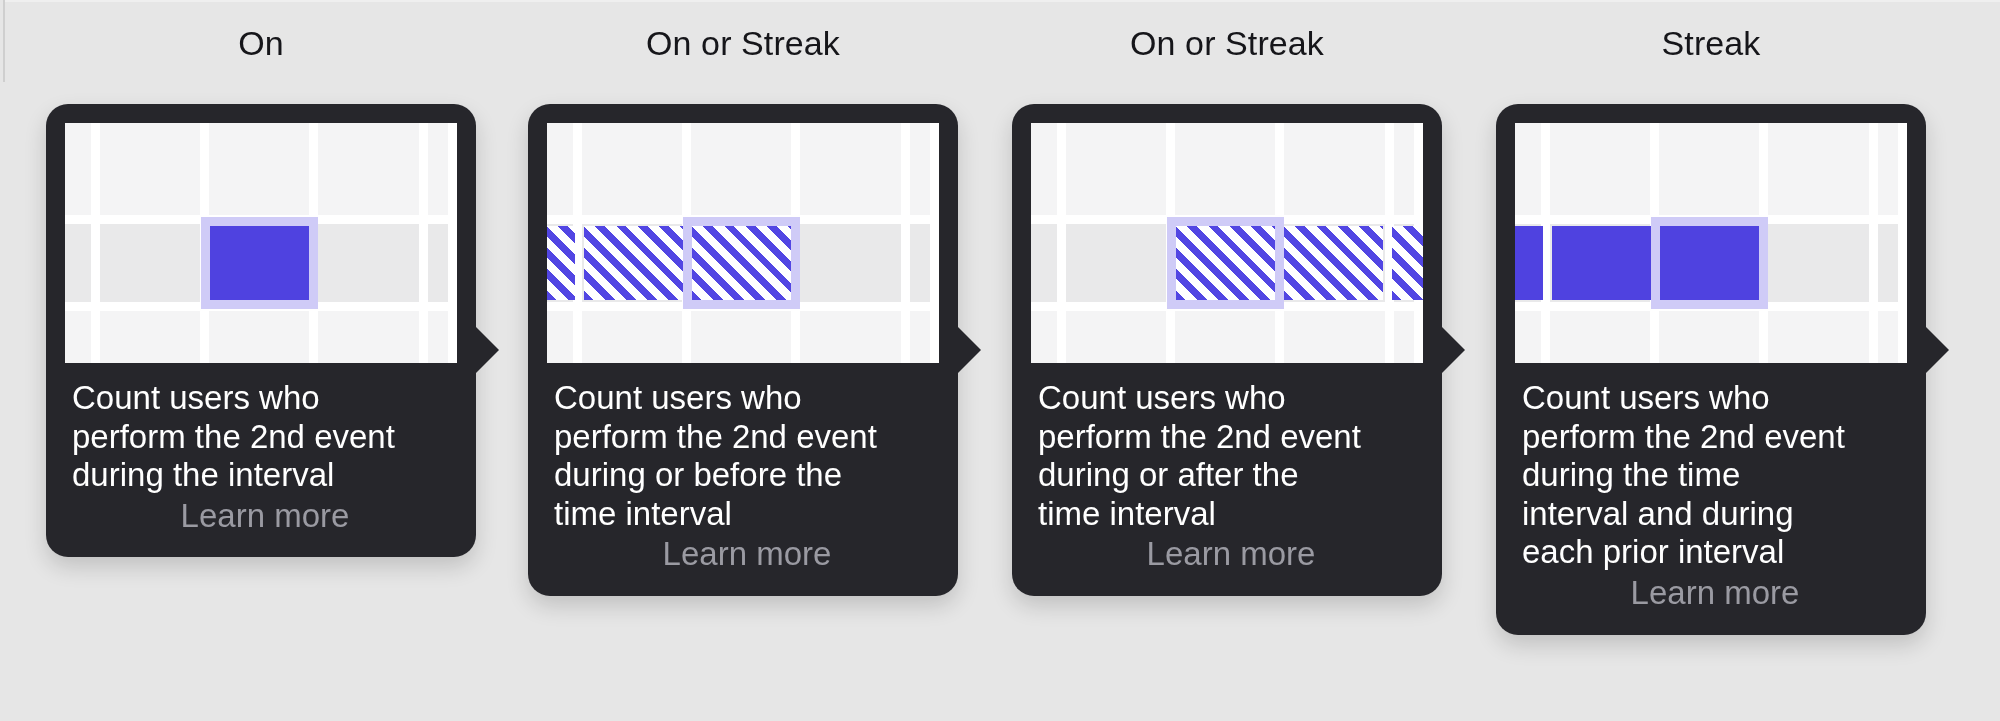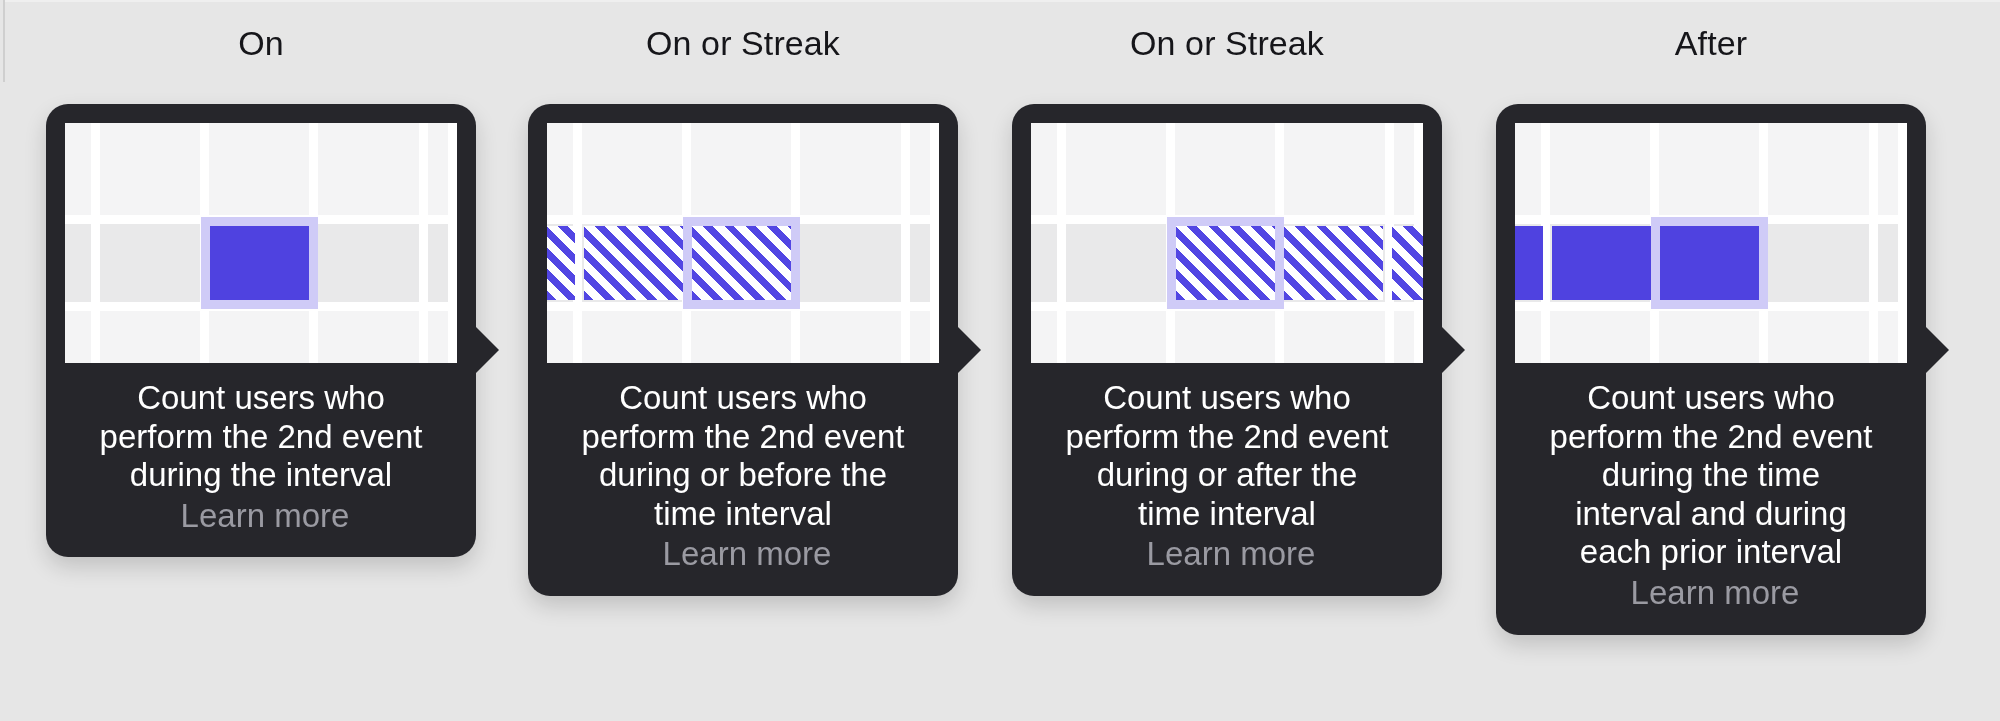--- a/index.html
+++ b/index.html
@@ -71,21 +71,21 @@
       #ffffff 7px, #ffffff 15px);
   }
   .focus{
     position:absolute;
     background:#cfcbf7;
     padding:0;
   }
 
   .desc{
     color:#ffffff;font-size:33px;line-height:1.17;
-    text-align:center;
+    text-align:left;
     padding:16px 26px 0 26px;
     white-space:pre-line;
   }
   .learn{
     color:#9a9aa2;font-size:33px;line-height:1.17;
     text-align:center;
     padding:2px 26px 22px 26px;
     cursor:pointer;
     margin-left:8px;
   }
@@ -230,21 +230,21 @@
 
       <div class="desc">Count users who
 perform the 2nd event
 during or after the
 time interval</div>
       <div class="learn">Learn more</div>
     </div>
   </div>
 
   <div class="col" style="left:1496px;width:430px;">
-    <div class="col-title">After</div>
+    <div class="col-title">Streak</div>
 
     <div class="card" style="left:0;top:104px;width:430px;">
       <div class="tail" style="top:222px;"></div>
 
       <div class="illus" style="height:240px;">
         <div class="gridwrap">
           <div class="grow" style="top:0;height:92px;">
             <div class="gcell" style="width:28px;"></div>
             <div class="gcell" style="width:108px;"></div>
             <div class="gcell" style="width:108px;"></div>

